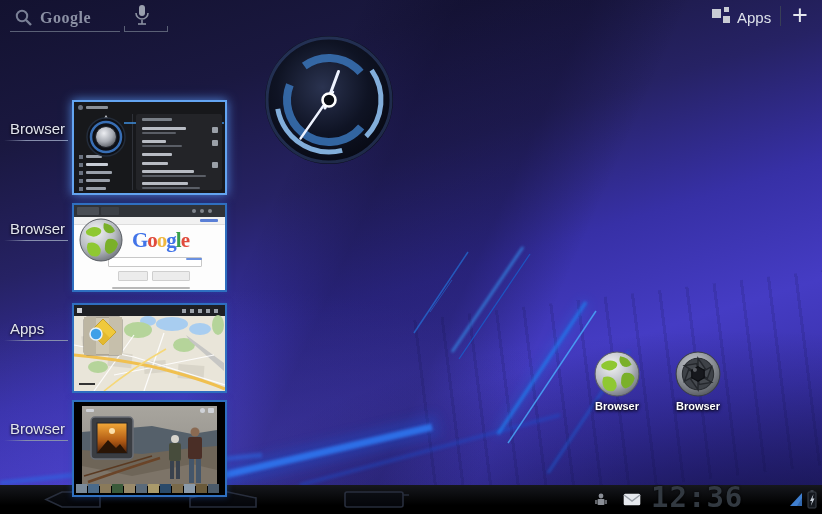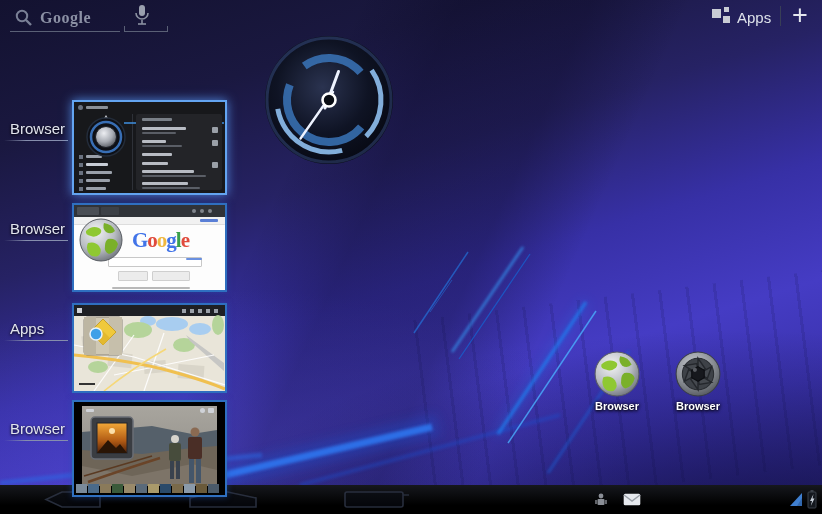--- a/index.html
+++ b/index.html
@@ -413,20 +413,21 @@
       <svg class="abs" style="left:10px;top:8px" width="12" height="14" viewBox="0 0 12 14">
         <circle cx="6" cy="3" r="2.4" fill="#8a8e96"></circle>
         <rect x="2.5" y="6" width="7" height="6" rx="1" fill="#8a8e96"></rect>
         <line x1="1" y1="7" x2="1" y2="11" stroke="#8a8e96" stroke-width="1.4"></line>
         <line x1="11" y1="7" x2="11" y2="11" stroke="#8a8e96" stroke-width="1.4"></line>
       </svg>
       <svg class="abs" style="left:38px;top:8px" width="18" height="13" viewBox="0 0 18 13">
         <rect x="0.7" y="0.7" width="16.6" height="11.6" rx="1.5" fill="#e6e9ee"></rect>
         <path d="M1,2 L9,8 L17,2" fill="none" stroke="#9aa0a8" stroke-width="1.4"></path>
       </svg>
+      <div class="abs time" style="left:66px;top:-5px;">12:36</div>
       <svg class="abs" style="left:204px;top:7px" width="14" height="15" viewBox="0 0 14 15">
         <polygon points="1,14 13,14 13,1" fill="#3f7fd0"></polygon>
         <polygon points="1,14 8,14 13,6 13,14" fill="#2c5d9e" opacity="0.7"></polygon>
       </svg>
       <svg class="abs" style="left:222px;top:4px" width="10" height="20" viewBox="0 0 10 20">
         <rect x="3.5" y="1" width="3" height="2" fill="#3a4048"></rect>
         <rect x="1" y="3" width="8" height="16" rx="1" fill="#14181e" stroke="#3a4048" stroke-width="1"></rect>
         <polygon points="6.5,5 3,12 5,12 3.8,17 7.5,9.5 5.5,9.5" fill="#c8d0da"></polygon>
       </svg>
     </div>

